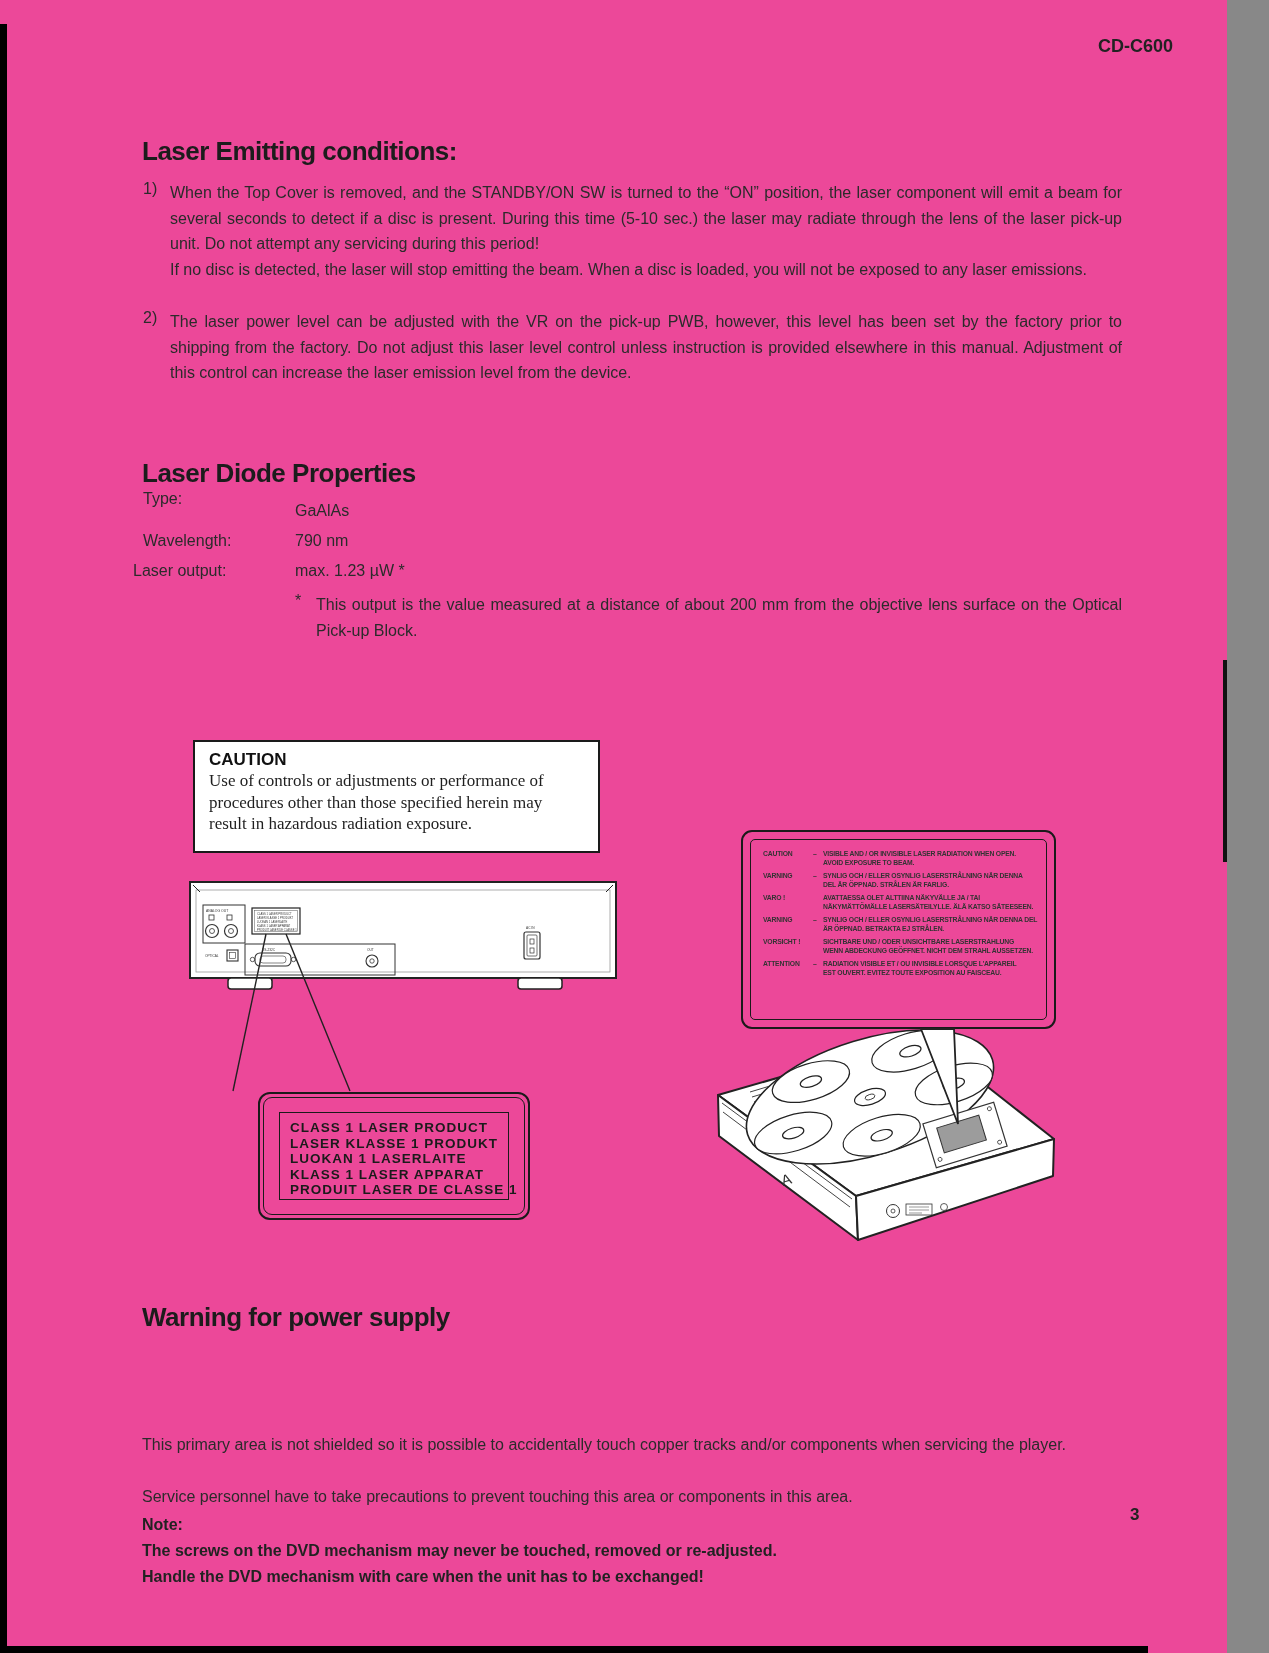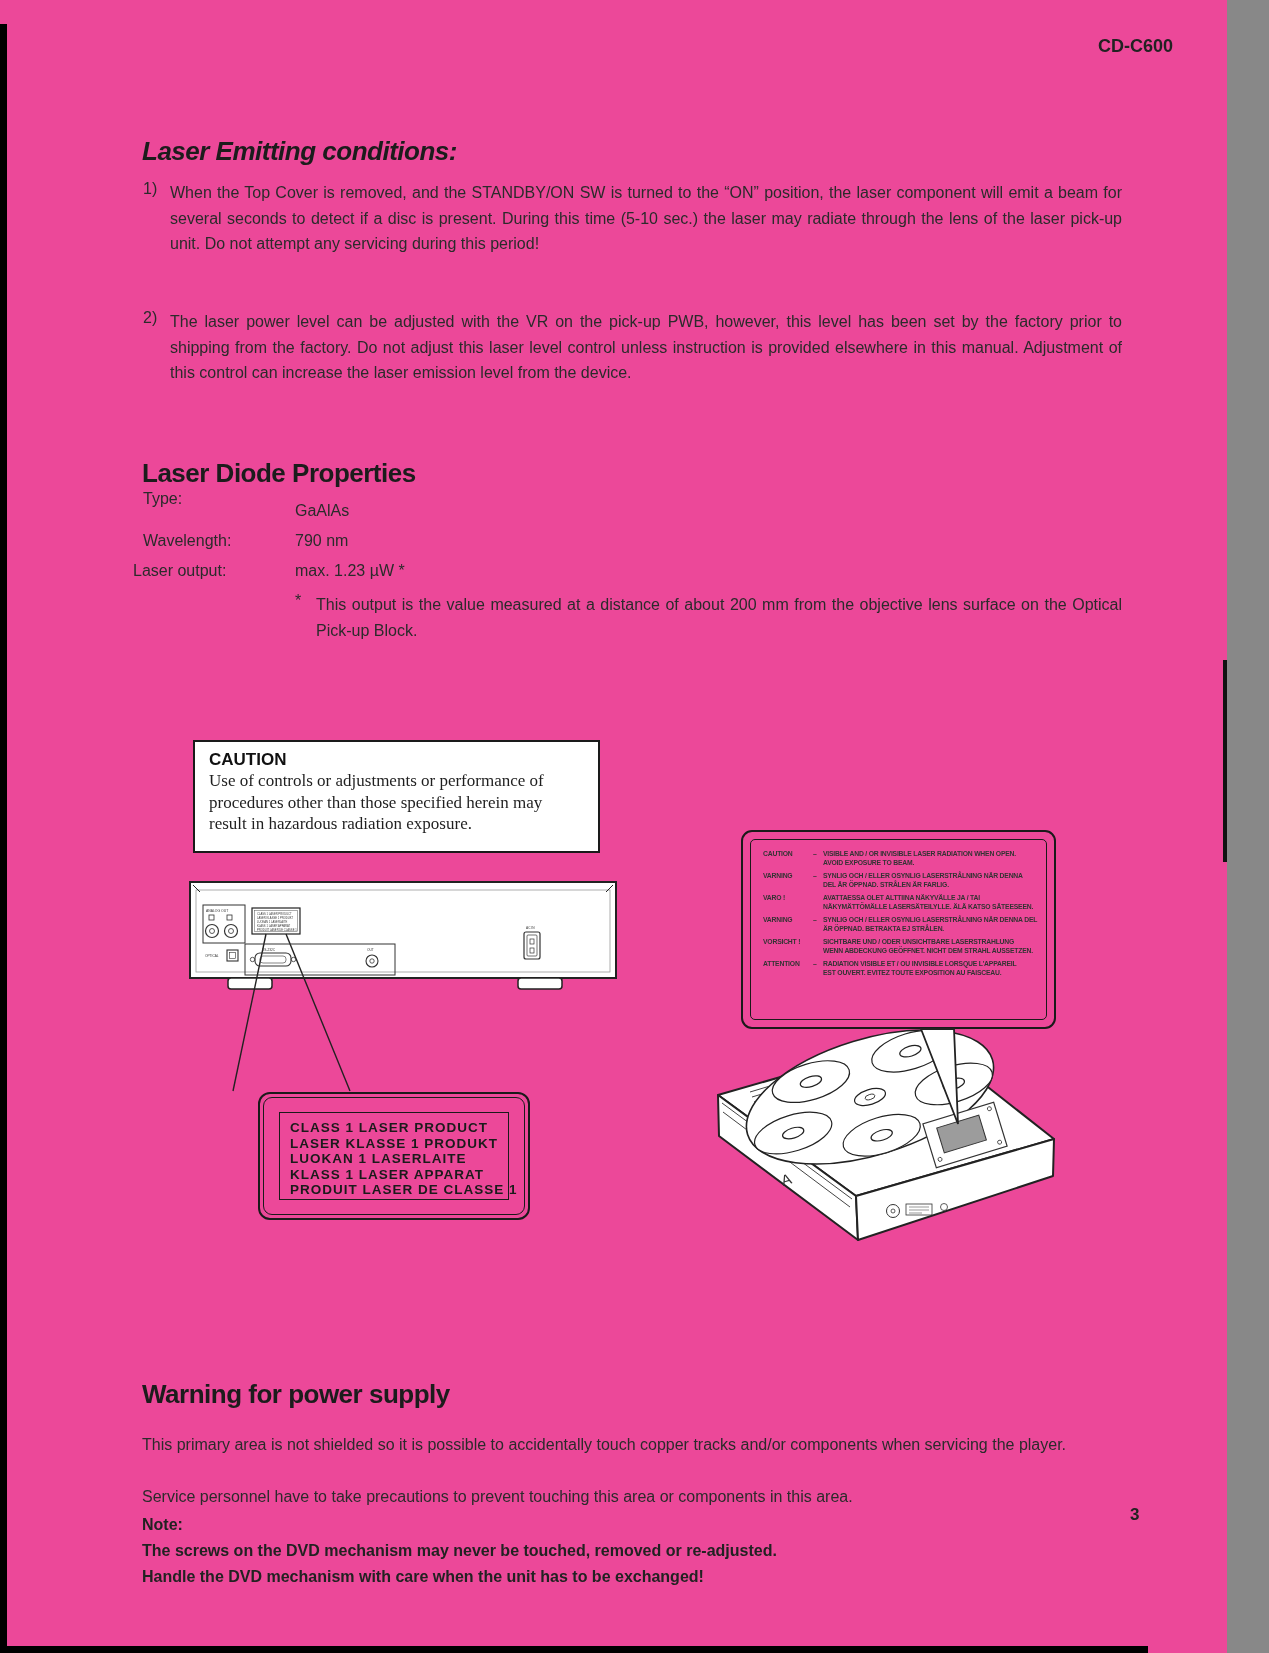--- a/index.html
+++ b/index.html
@@ -45,23 +45,24 @@
 
   <div class="abs edge" style="left:0;top:24px;width:7px;height:1629px;"></div>
   <div class="abs edge" style="left:0;top:1646px;width:1148px;height:7px;"></div>
 
   <div class="abs bold" style="left:1098px;top:36px;width:90px;font-size:18px;text-align:left;">CD-C600</div>
 
   <div class="abs tab" style="left:1223px;top:660px;width:46px;height:202px;">
     <span>CD-C600</span>
   </div>
 
-  <div class="abs h1" style="left:142px;top:136px;font-style:italic;">Laser Emitting conditions:</div>
+  <div class="abs h1" style="left:142px;top:136px;">Laser Emitting conditions:</div>
   <div class="abs num" style="left:143px;top:180px;">1)</div>
   <div class="abs body-text" style="left:170px;top:180px;width:952px;">When the Top Cover is removed, and the STANDBY/ON SW is turned to the “ON” position, the laser component will emit a beam for several seconds to detect if a disc is present. During this time (5-10 sec.) the laser may radiate through the lens of the laser pick-up unit. Do not attempt any servicing during this period!</div>
+  <div class="abs body-text" style="left:170px;top:257px;width:952px;">If no disc is detected, the laser will stop emitting the beam. When a disc is loaded, you will not be exposed to any laser emissions.</div>
   <div class="abs num" style="left:143px;top:309px;">2)</div>
   <div class="abs body-text" style="left:170px;top:309px;width:952px;">The laser power level can be adjusted with the VR on the pick-up PWB, however, this level has been set by the factory prior to shipping from the factory. Do not adjust this laser level control unless instruction is provided elsewhere in this manual. Adjustment of this control can increase the laser emission level from the device.</div>
 
   <div class="abs h1" style="left:142px;top:458px;">Laser Diode Properties</div>
   <div class="abs prop-label" style="left:143px;top:490px;">Type:</div>
   <div class="abs prop-value" style="left:295px;top:502px;">GaAlAs</div>
   <div class="abs prop-label" style="left:143px;top:532px;">Wavelength:</div>
   <div class="abs prop-value" style="left:295px;top:532px;">790 nm</div>
   <div class="abs prop-label" style="left:133px;top:562px;">Laser output:</div>
   <div class="abs prop-value" style="left:295px;top:562px;">max. 1.23 µW *</div>
@@ -218,21 +219,21 @@
       <circle cx="893" cy="1211" r="6.5" stroke-width="1"></circle>
       <circle cx="893" cy="1211" r="2" stroke-width="0.8"></circle>
       <rect x="906" y="1204" width="26" height="11" stroke-width="0.8"></rect>
       <path d="M909,1207 L929,1207 M909,1210 L929,1210 M909,1213 L922,1213" stroke-width="0.5"></path>
       <circle cx="944" cy="1207" r="3.5" stroke-width="0.8"></circle>
     </g>
     <text x="783" y="1186" font-size="15" fill="#888" transform="rotate(-17 783 1186)">A</text>
     <path d="M921,1029 L954,1029 L958,1124 Z" fill="#fff" stroke="#222" stroke-width="1.8"></path>
   </svg>
 
-  <div class="abs h1" style="left:142px;top:1379px;">Warning for power supply</div>
+  <div class="abs h1" style="left:142px;top:1302px;">Warning for power supply</div>
   <div class="abs body-text" style="left:142px;top:1432px;width:980px;">This primary area is not shielded so it is possible to accidentally touch copper tracks and/or components when servicing the player.</div>
   <div class="abs body-text" style="left:142px;top:1484px;width:980px;">Service personnel have to take precautions to prevent touching this area or components in this area.</div>
   <div class="abs body-text bold" style="left:142px;top:1512px;width:980px;">Note:</div>
   <div class="abs body-text bold" style="left:142px;top:1538px;width:980px;text-align:left;">The screws on the DVD mechanism may never be touched, removed or re-adjusted.</div>
   <div class="abs body-text bold" style="left:142px;top:1564px;width:980px;text-align:left;">Handle the DVD mechanism with care when the unit has to be exchanged!</div>
 
   <div class="abs bold" style="left:1130px;top:1505px;font-size:17px;">3</div>
 
 </div>
 

